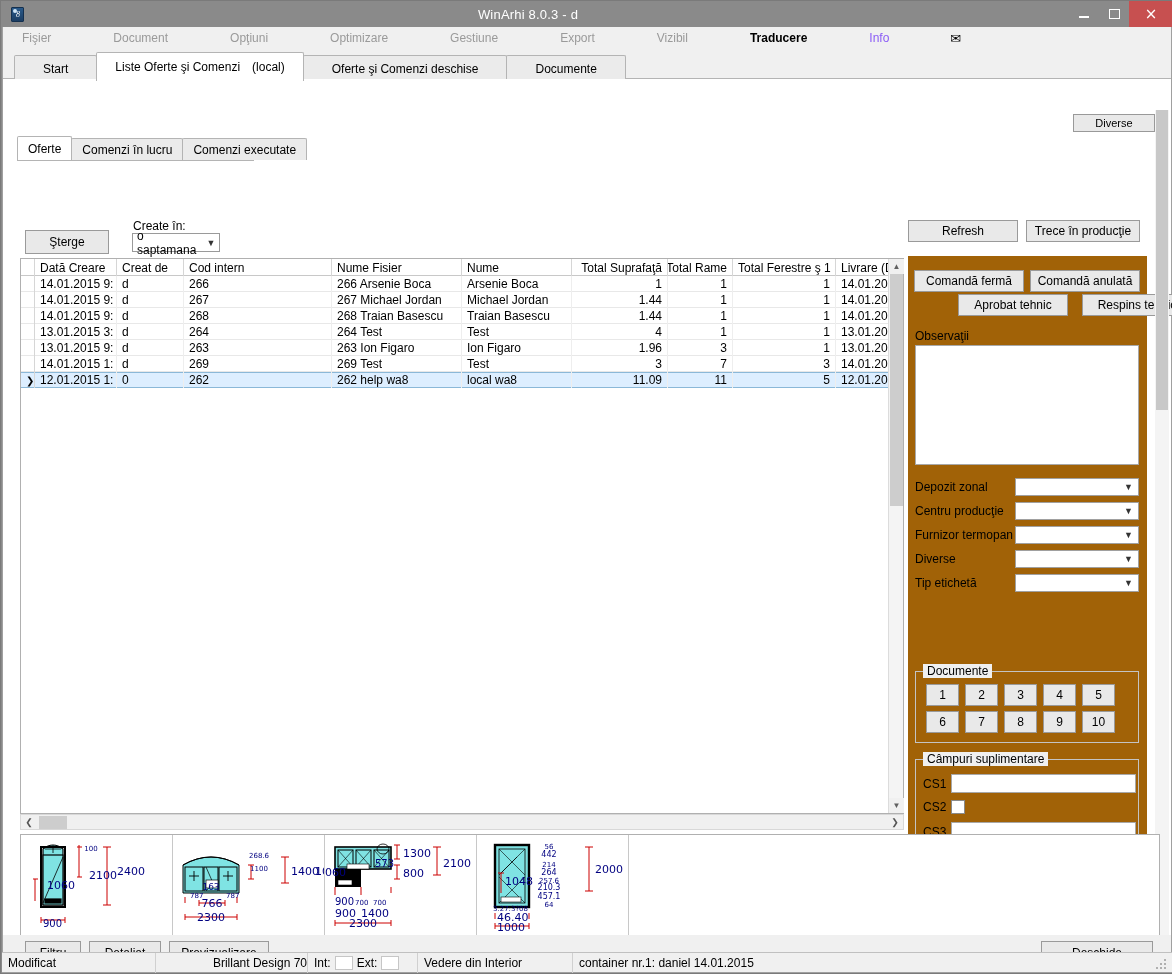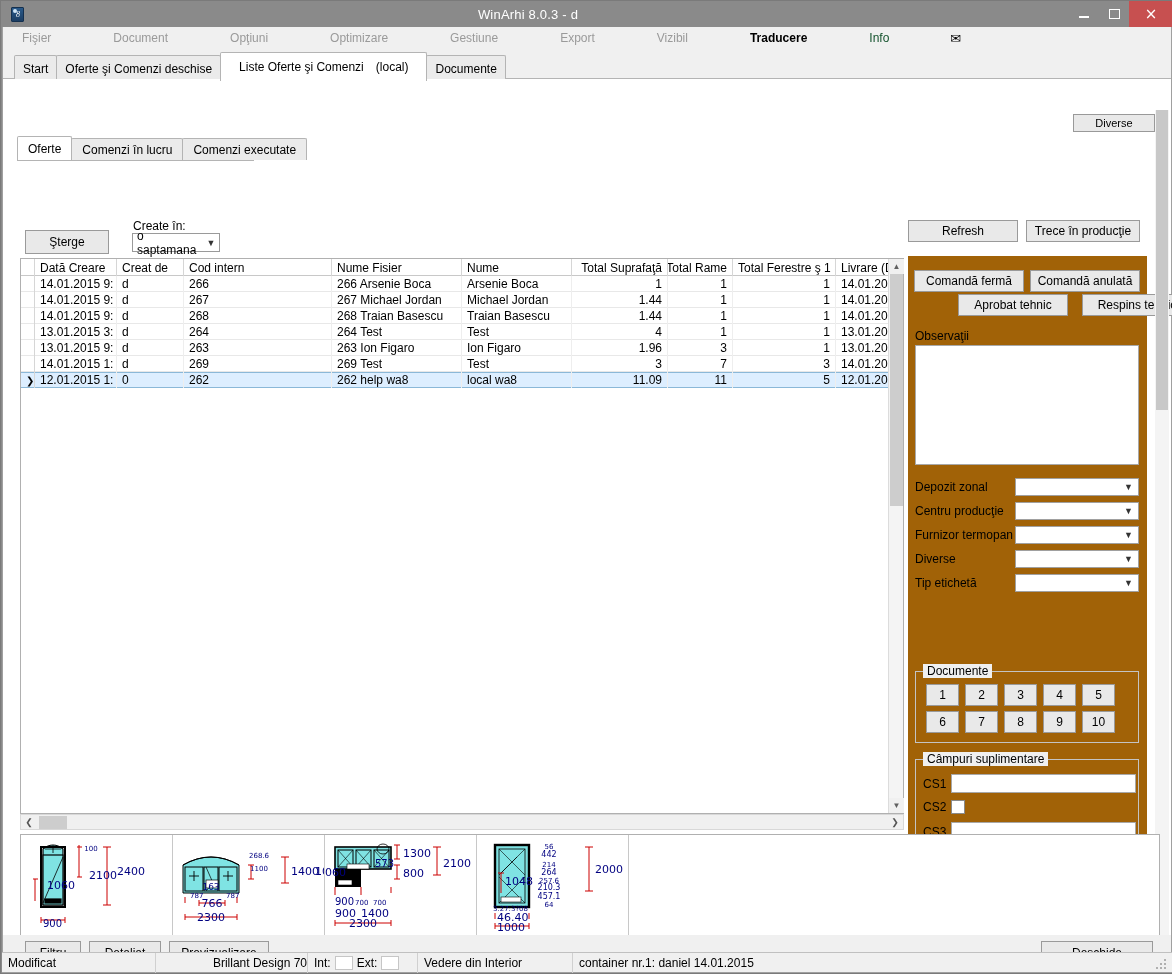--- a/index.html
+++ b/index.html
@@ -69,33 +69,33 @@
   
   #menubar {
     position:absolute; left:0; top:0; width:1168px; height:22px;
     background:#f0f0f0;
     display:flex; align-items:center; padding-left:10px;gap:44px;
   }
   .menu-item {
     padding:2px 9px; font-size:12px; color:#9a9a9a; cursor:default;
   }
   .menu-item.active { color:#000; font-weight:bold; }
-  .menu-item.enabled { color:#14532d; }
+  .menu-item.enabled { color:#8b5cf6; }
   .menu-env { padding:2px 8px; font-size:13px; color:#000; }
 
   
   #toptabs {
     position:absolute; left:0; top:22px; width:1168px; height:30px;
     background:#f0f0f0;
   }
   #toptabs .tabstrip {
     position:absolute; left:11px; top:3px; display:flex; align-items:flex-end;
   }
   .ttab {
-    height:26px; padding:0 8px; display:flex; align-items:center;
+    height:26px; padding:0 28px; display:flex; align-items:center;
     background:#ebebeb; border:1px solid #b4b4b4; border-bottom:none;
     font-size:12px; color:#000; margin-right:-1px;
     border-radius:2px 2px 0 0;
   }
   .ttab.sel {
     background:#ffffff; border-color:#b4b4b4; height:29px; position:relative; z-index:3;
     padding:0 18px;
   }
   .ttab .sub { color:#000; margin-left:12px; }
   #toptabs .underline{
@@ -355,27 +355,27 @@
       <div class="menu-item enabled">Info</div>
       <div class="menu-env">✉</div>
     </div>
 
     <div id="toptabs">
       <div class="underline"></div>
       <div class="tabstrip">
         <div class="ttab">
             <span>Start</span>
           </div>
-        <div class="ttab">
-            <span>Oferte şi Comenzi deschise</span>
-          </div>
         <div class="ttab sel">
           <span>Liste Oferte şi Comenzi</span>
           <span class="sub">(local)</span>
         </div>
+        <div class="ttab">
+            <span>Oferte şi Comenzi deschise</span>
+          </div>
         <div class="ttab">
             <span>Documente</span>
           </div>
       </div>
     </div>
 
     <div id="page">
 
       <div id="diverse-btn">Diverse</div>
 

